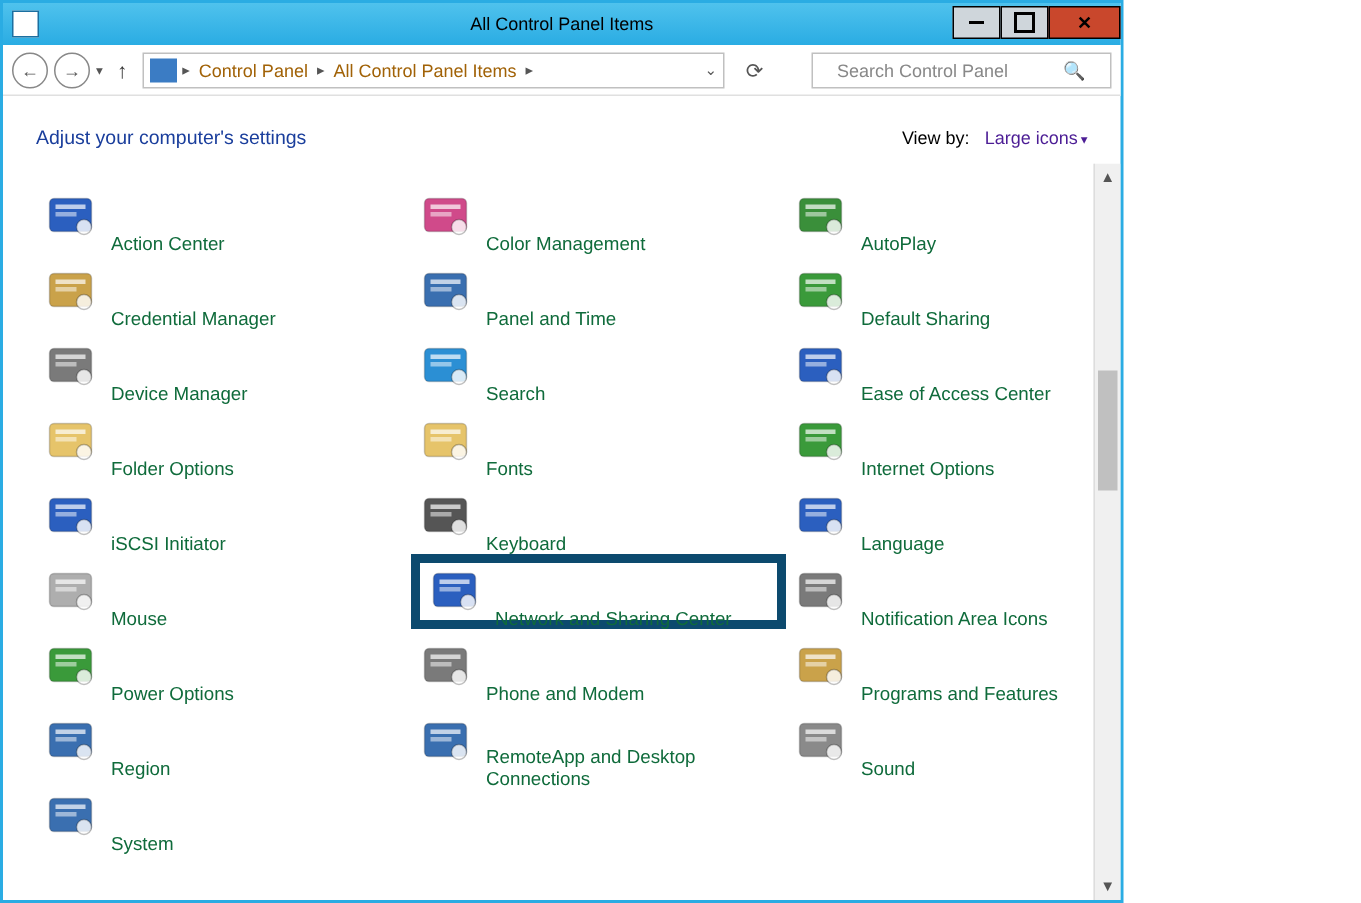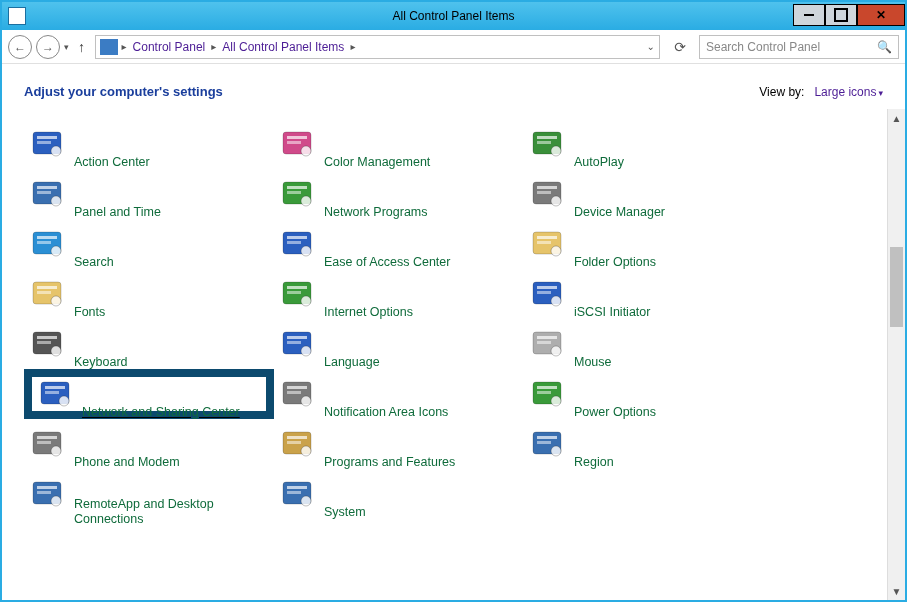--- a/index.html
+++ b/index.html
@@ -1,60 +1,60 @@
 <!DOCTYPE html>
 <html><head>
 <meta charset="utf-8">
 <style>
 * { box-sizing: border-box; margin: 0; padding: 0; font-family: "Segoe UI", Tahoma, sans-serif; }
 html, body { width: 907px; height: 602px; overflow: hidden; }
 
-.window { width: 907px; height: 602px; border: 2px solid #2aace3; background: #fff; display: flex; flex-direction: column; }
+.window { width: 749px; height: 602px; border: 2px solid #2aace3; background: #fff; display: flex; flex-direction: column; }
 
 
 .titlebar { height: 28px; background: linear-gradient(#4fc2ed,#2aace3); display: flex; align-items: center; position: relative; }
 .titlebar .sysicon { width: 18px; height: 18px; margin-left: 6px; background:#fff; border:1px solid #1b6fa0; display:inline-block; }
 .titlebar .title { position:absolute; left:0; right:0; text-align:center; font-size: 12px; color:#000; }
 .winbtns { margin-left:auto; display:flex; }
 .winbtn { width:32px; height:22px; border:1px solid #000; margin-top:-2px; display:flex; align-items:center; justify-content:center; font-size:12px; background:#cfd6db;}
 .winbtn.min, .winbtn.max { background:#cfd6db; }
 .winbtn.close { background:#c9472c; color:#000; width:48px;}
 .winbtn.min::after{content:"";width:10px;height:2px;background:#000;}
 .winbtn.max::after{content:"";width:10px;height:10px;border:2px solid #000;}
 .winbtn.close::after{content:"✕";font-weight:bold;}
 
 
 .navbar { height: 34px; background:#fff; border-bottom:1px solid #e0e0e0; display:flex; align-items:center; padding:0 6px; gap:4px; }
 .circlebtn { width:24px; height:24px; border:1px solid #888; border-radius:50%; display:flex; align-items:center; justify-content:center; font-size:12px; color:#555; background:#fff;}
 .navbar .dd { font-size:9px;color:#555;}
 .navbar .up { width:18px; text-align:center; font-size:14px; color:#333;}
 .crumbbar { flex:1; height:24px; border:1px solid #c0c0c0; display:flex; align-items:center; padding:0 4px; gap:2px; font-size:12px;}
 .crumbicon{width:18px;height:16px;background:#3b7cc4;display:inline-block;margin-right:2px;}
-.crumb{padding:2px 4px;color:#4c1d95;}
+.crumb{padding:2px 4px;color:#a16207;}
 .crumbsep{color:#555;font-size:10px;}
 .refresh{width:24px;height:24px;border:1px solid transparent;display:flex;align-items:center;justify-content:center;font-size:14px;color:#555;margin-left:4px;}
-.searchbox{width:200px;height:24px;border:1px solid #c0c0c0;display:flex;align-items:center;padding:0 6px;font-size:12px;color:#888;justify-content:space-between;margin-left:3px;}
+.searchbox{width:200px;height:24px;border:1px solid #c0c0c0;display:flex;align-items:center;padding:0 16px;font-size:12px;color:#888;justify-content:space-between;margin-left:22px;}
 .searchbox .mag{color:#555;}
 
 
 .header { padding:20px 22px 10px 22px; display:flex; align-items:center; justify-content:space-between;}
-.header h1 { font-size:13px; font-weight:700; color:#1a3e9c;}
+.header h1 { font-size:13px; font-weight:400; color:#1a3e9c;}
 .viewby { font-size:12px; color:#000; display:flex; align-items:center; gap:10px;}
 .viewby .sel{color:#4c1d95;}
 .viewby .caret{font-size:9px;margin-left:2px;}
 
 
 .contentwrap{flex:1; display:flex; overflow:hidden;}
 .content { flex:1; overflow:auto; padding:10px 0 10px 22px;}
 .grid { display:grid; grid-template-columns: repeat(3, 250px); }
 .item { display:flex; align-items:center; gap:10px; height:50px; padding:4px 6px; cursor:default;}
 .item .ico { width:34px; height:34px; flex-shrink:0; display:flex; align-items:center; justify-content:center; }
 .item .ico svg{width:34px;height:34px;}
 .item .lbl { font-size:12.5px; color:#0f6b3b; line-height:1.2;margin-top:36px; }
-.item.highlight { border:8px solid #0c4a6e;text-decoration:underline; }
+.item.highlight { border:6px solid #0c4a6e; }
 
 
 .sbar{width:18px;background:#f0f0f0;border-left:1px solid #ddd;display:flex;flex-direction:column;align-items:center;}
 .sbar .arr{height:18px;width:100%;display:flex;align-items:center;justify-content:center;font-size:10px;color:#555;}
 .sbar .track{flex:1;width:100%;position:relative;}
 .sbar .thumb{position:absolute;left:2px;right:2px;top:120px;height:80px;background:#c0c0c0;}
 </style>
 </head>
 <body>
 
@@ -132,38 +132,49 @@
                 <rect x="7" y="9" width="20" height="3" fill="#ffffffb0"></rect>
                 <rect x="7" y="14" width="14" height="3" fill="#ffffff80"></rect>
                 <circle cx="26" cy="24" r="5" fill="#ffffffd0" stroke="#00000040"></circle>
               </svg>
             </div>
             <div class="lbl">AutoPlay</div>
           </div>
           <div class="item">
             <div class="ico">
               <svg viewBox="0 0 34 34">
+                <rect x="3" y="5" width="28" height="22" rx="3" fill="#caa24a" stroke="#00000030"></rect>
+                <rect x="7" y="9" width="20" height="3" fill="#ffffffb0"></rect>
+                <rect x="7" y="14" width="14" height="3" fill="#ffffff80"></rect>
+                <circle cx="26" cy="24" r="5" fill="#ffffffd0" stroke="#00000040"></circle>
+              </svg>
+            </div>
+            <div class="lbl">Credential Manager</div>
+          </div>
+          <div class="item">
+            <div class="ico">
+              <svg viewBox="0 0 34 34">
                 <rect x="3" y="5" width="28" height="22" rx="3" fill="#3a6fb0" stroke="#00000030"></rect>
                 <rect x="7" y="9" width="20" height="3" fill="#ffffffb0"></rect>
                 <rect x="7" y="14" width="14" height="3" fill="#ffffff80"></rect>
                 <circle cx="26" cy="24" r="5" fill="#ffffffd0" stroke="#00000040"></circle>
               </svg>
             </div>
             <div class="lbl">Panel and Time</div>
           </div>
           <div class="item">
             <div class="ico">
               <svg viewBox="0 0 34 34">
                 <rect x="3" y="5" width="28" height="22" rx="3" fill="#3a9a3a" stroke="#00000030"></rect>
                 <rect x="7" y="9" width="20" height="3" fill="#ffffffb0"></rect>
                 <rect x="7" y="14" width="14" height="3" fill="#ffffff80"></rect>
                 <circle cx="26" cy="24" r="5" fill="#ffffffd0" stroke="#00000040"></circle>
               </svg>
             </div>
-            <div class="lbl">Network Programs</div>
+            <div class="lbl">Default Sharing</div>
           </div>
           <div class="item">
             <div class="ico">
               <svg viewBox="0 0 34 34">
                 <rect x="3" y="5" width="28" height="22" rx="3" fill="#7a7a7a" stroke="#00000030"></rect>
                 <rect x="7" y="9" width="20" height="3" fill="#ffffffb0"></rect>
                 <rect x="7" y="14" width="14" height="3" fill="#ffffff80"></rect>
                 <circle cx="26" cy="24" r="5" fill="#ffffffd0" stroke="#00000040"></circle>
               </svg>
             </div>
@@ -337,20 +348,31 @@
           <div class="item">
             <div class="ico">
               <svg viewBox="0 0 34 34">
                 <rect x="3" y="5" width="28" height="22" rx="3" fill="#3a6fb0" stroke="#00000030"></rect>
                 <rect x="7" y="9" width="20" height="3" fill="#ffffffb0"></rect>
                 <rect x="7" y="14" width="14" height="3" fill="#ffffff80"></rect>
                 <circle cx="26" cy="24" r="5" fill="#ffffffd0" stroke="#00000040"></circle>
               </svg>
             </div>
             <div class="lbl">RemoteApp and Desktop Connections</div>
+          </div>
+          <div class="item">
+            <div class="ico">
+              <svg viewBox="0 0 34 34">
+                <rect x="3" y="5" width="28" height="22" rx="3" fill="#8a8a8a" stroke="#00000030"></rect>
+                <rect x="7" y="9" width="20" height="3" fill="#ffffffb0"></rect>
+                <rect x="7" y="14" width="14" height="3" fill="#ffffff80"></rect>
+                <circle cx="26" cy="24" r="5" fill="#ffffffd0" stroke="#00000040"></circle>
+              </svg>
+            </div>
+            <div class="lbl">Sound</div>
           </div>
           <div class="item">
             <div class="ico">
               <svg viewBox="0 0 34 34">
                 <rect x="3" y="5" width="28" height="22" rx="3" fill="#3a6fb0" stroke="#00000030"></rect>
                 <rect x="7" y="9" width="20" height="3" fill="#ffffffb0"></rect>
                 <rect x="7" y="14" width="14" height="3" fill="#ffffff80"></rect>
                 <circle cx="26" cy="24" r="5" fill="#ffffffd0" stroke="#00000040"></circle>
               </svg>
             </div>

